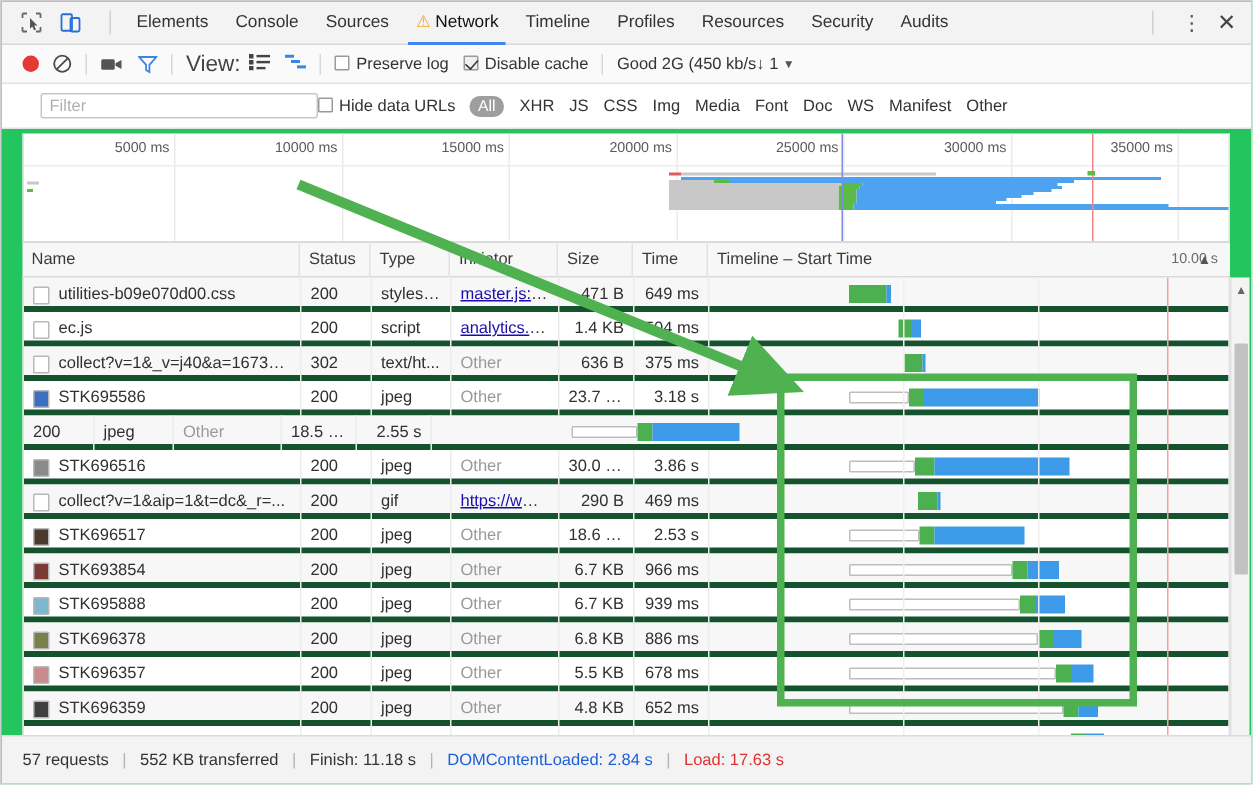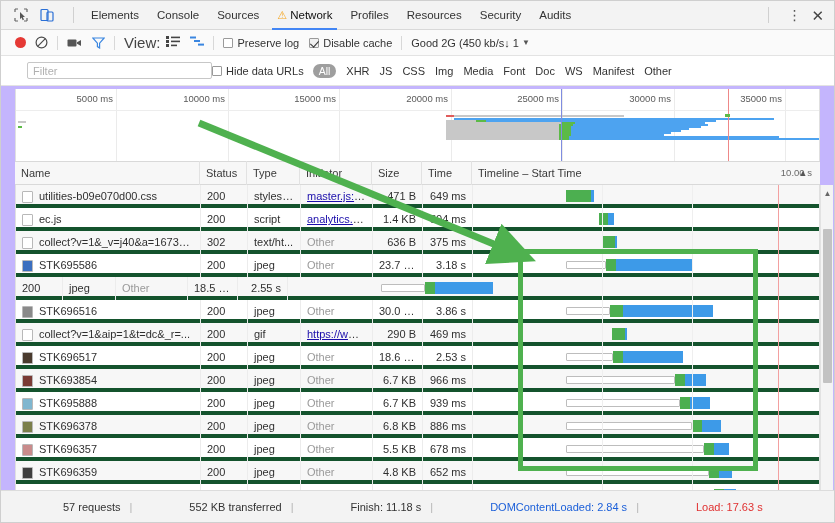--- a/index.html
+++ b/index.html
@@ -8,21 +8,21 @@
     width:835px; height:523px;
     background:#ffffff;
     font-family:"Liberation Sans", sans-serif;
     font-size:11px;
     color:#303030;
     overflow:hidden;
   }
   #app {
     position:relative;
     width:835px; height:523px;
-    background:#c4b5fd;
+    background:#22c55e;
     border:1px solid #cfcfcf;
     overflow:hidden;
   }
 
   
   .tabbar {
     position:absolute; left:0; top:0; width:833px; height:29px;
     background:#f3f3f3;
     border-bottom:1px solid #d8d8d8;
     display:flex; align-items:center;
@@ -184,21 +184,21 @@
     font-size:8px; color:#666; text-align:center; line-height:9px; cursor:pointer;
   }
 
   
   .statusbar {
     position:absolute; left:0; bottom:0; width:833px; height:32px;
     background:#f3f3f3; border-top:1px solid #dcdcdc;
     display:flex; align-items:center; padding-left:14px; gap:0;
     font-size:11px; color:#333;
   }
-  .sb-item { white-space:nowrap;margin-left:48px; }
+  .sb-item { white-space:nowrap; }
   .sb-sep { color:#b4b4b4; padding:0 9px; }
   .sb-dcl { color:#1b5fd9; }
   .sb-load { color:#e03131; }
 
   
   .anno { position:absolute; left:0; top:0; width:835px; height:523px; pointer-events:none; }
   .greenbox {
     position:absolute; border:5px solid #4fb14f; background:transparent;
   }
 </style>
@@ -223,20 +223,21 @@
       </span>
       <span class="tb-sep"></span>
     </div>
     <div class="tabs">
       <div class="tab"><span>Elements</span></div>
       <div class="tab"><span>Console</span></div>
       <div class="tab"><span>Sources</span></div>
       <div class="tab active">
         <span class="warn">⚠</span><span>Network</span>
       </div>
+      <div class="tab"><span>Timeline</span></div>
       <div class="tab"><span>Profiles</span></div>
       <div class="tab"><span>Resources</span></div>
       <div class="tab"><span>Security</span></div>
       <div class="tab"><span>Audits</span></div>
     </div>
     <div class="tabbar-right">
       <span class="tb-sep"></span>
       <span class="dots">⋮</span>
       <span class="closex">✕</span>
     </div>

